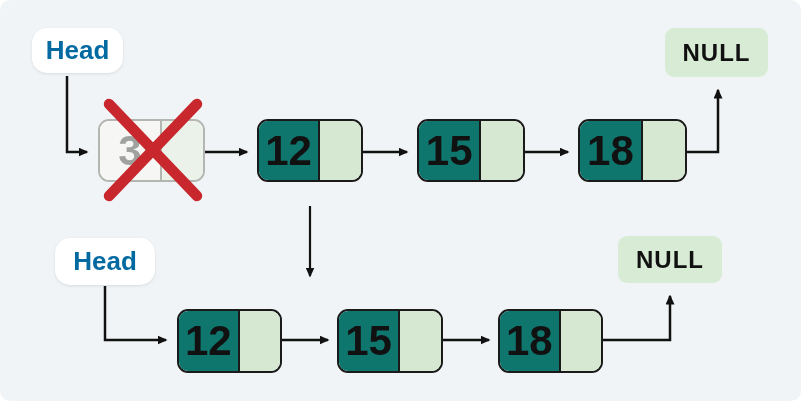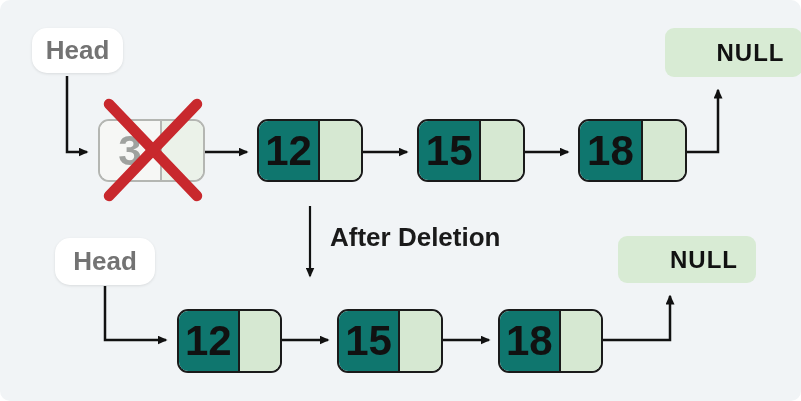--- a/index.html
+++ b/index.html
@@ -15,34 +15,33 @@
   .head-label {
     position: absolute;
     background: #ffffff;
     border-radius: 15px;
     box-shadow: 0 1px 3px rgba(0,0,0,0.10);
     display: flex;
     align-items: center;
     justify-content: center;
     font-size: 26px;
     font-weight: bold;
-    color: #737373;
+    color: #0369a1;
   }
   .null-label {
     position: absolute;
     background: #d8ebd4;
     border-radius: 9px;
     display: flex;
     align-items: center;
     justify-content: center;
     font-size: 24px;
     font-weight: bold;
     letter-spacing: 1px;
     color: #111111;
-    padding-left: 34px;
   }
   .node {
     position: absolute;
     display: flex;
     border: 2px solid #1a1a1a;
     border-radius: 11px;
     overflow: hidden;
     box-sizing: border-box;
     background: #fdfefd;
   }
@@ -110,21 +109,20 @@
 
   <div class="node" style="left:578px; top:119px; width:109px; height:63px;">
     <div class="data-cell">18</div>
     <div class="ptr-cell"></div>
   </div>
 
   <div class="null-label" style="left:665px; top:28px; width:103px; height:49px;">
     <span>NULL</span>
   </div>
 
-  <div class="transition-label">After Deletion</div>
 
   <div class="head-label" style="left:55px; top:238px; width:100px; height:47px;">
     <span>Head</span>
   </div>
 
   <div class="node" style="left:177px; top:309px; width:105px; height:64px;">
     <div class="data-cell">12</div>
     <div class="ptr-cell"></div>
   </div>
 

